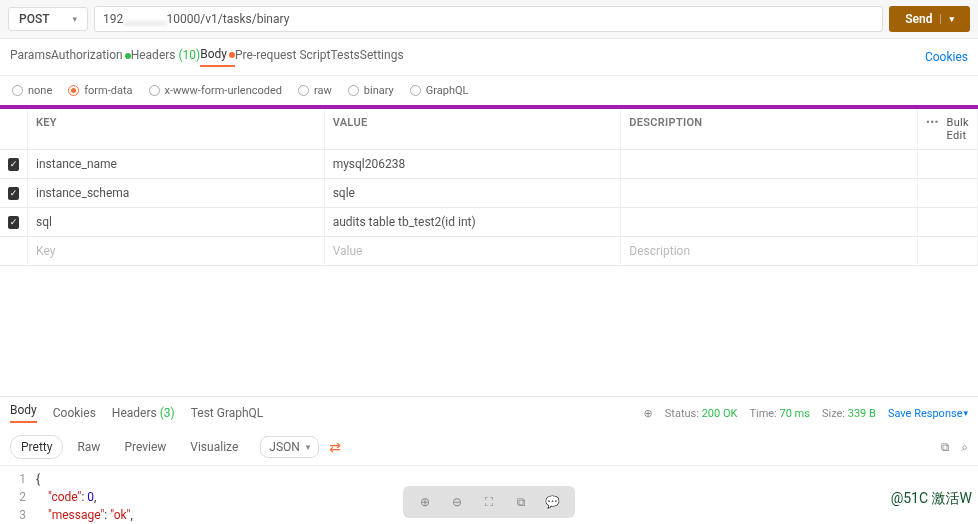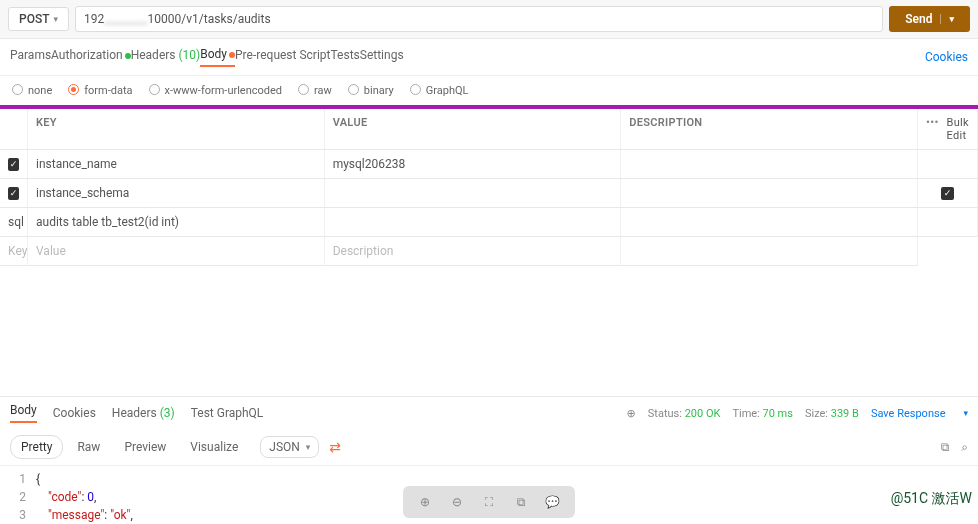--- a/index.html
+++ b/index.html
@@ -1,48 +1,48 @@
 <!DOCTYPE html>
 <html><head>
 <meta charset="utf-8">
 <style>
 *{box-sizing:border-box;margin:0;padding:0;font-family:-apple-system,BlinkMacSystemFont,"Segoe UI",Roboto,sans-serif}
 body{font-size:12px;color:#333;background:#fff}
 .topbar{display:flex;align-items:center;padding:6px 8px;gap:6px;background:#f7f7f7;border-bottom:1px solid #e8e8e8}
-.method-sel{display:flex;align-items:center;padding:4px 10px;background:#fff;border:1px solid #ddd;border-radius:3px;gap:4px;color:#444;font-weight:500;cursor:pointer}
+.method-sel{display:flex;align-items:center;padding:4px 10px;background:#fff;border:1px solid #ddd;border-radius:3px;gap:23px;color:#444;font-weight:500;cursor:pointer}
 .url-input{flex:1;padding:5px 8px;background:#fff;border:1px solid #ddd;border-radius:3px;color:#555}
 .url-input span.blur{filter:blur(2px);opacity:.6}
 .send-btn{display:flex;align-items:center;background:#a16207;color:#fff;padding:6px 16px;border-radius:3px;font-weight:600;gap:8px;cursor:pointer}
 .send-btn .arr{border-left:1px solid rgba(255,255,255,.4);padding-left:8px}
 .tabs{display:flex;align-items:center;padding:8px 10px;color:#666;font-size:12px;border-bottom:1px solid #eee}
 .tabs .tab{cursor:pointer;padding-bottom:4px}
 .tabs .tab.active{color:#333;border-bottom:2px solid #ff6c37}
 .dot-g{display:inline-block;width:6px;height:6px;border-radius:50%;background:#2fbe4c;margin-left:2px}
 .dot-o{display:inline-block;width:6px;height:6px;border-radius:50%;background:#ff6c37;margin-left:2px}
 .count{color:#2fbe4c}
 .cookies-link{margin-left:auto;color:#097bed;cursor:pointer}
 .radio-row{display:flex;align-items:center;padding:8px 12px;gap:16px;color:#666;font-size:11px}
-.radio{display:flex;gap:5px;cursor:pointer}
+.radio{display:flex;align-items:center;gap:5px;cursor:pointer}
 .radio .c{width:11px;height:11px;border-radius:50%;border:1px solid #aaa;display:inline-block;position:relative}
 .radio.sel .c{border-color:#ff6c37}
 .radio.sel .c::after{content:"";position:absolute;inset:2px;border-radius:50%;background:#ff6c37}
 .grid{display:grid;grid-template-columns:28px 1fr 1fr 1fr 60px;border-top:4px solid #a21caf}
 .grid>div{padding:7px 8px;border-bottom:1px solid #e8e8e8;border-right:1px solid #f0f0f0;color:#555}
 .grid .hdr{color:#777;font-size:11px;font-weight:600;letter-spacing:.3px}
 .grid .chk{display:flex;align-items:center;justify-content:center}
 .chkbox{width:13px;height:13px;background:#333;border-radius:2px;display:flex;align-items:center;justify-content:center;color:#fff;font-size:9px}
 .grid .ph{color:#bbb}
 .dots{cursor:pointer;color:#888}
 .resp-sec{margin-top:130px;border-top:1px solid #e8e8e8}
 .resp-tabs{display:flex;align-items:center;padding:6px 10px;gap:16px;color:#666;font-size:12px}
 .resp-tabs .tab{cursor:pointer}
 .resp-tabs .tab.active{color:#333;border-bottom:2px solid #ff6c37;padding-bottom:4px}
 .resp-tabs .right{margin-left:auto;display:flex;align-items:center;gap:12px;color:#888;font-size:11px}
 .ok{color:#2fbe4c}
-.save-link{color:#097bed;cursor:pointer;display:flex;align-items:center;gap:18px}
+.save-link{color:#097bed;cursor:pointer;display:flex;align-items:center;gap:1px}
 .view-row{display:flex;align-items:center;padding:6px 10px;gap:4px;border-bottom:1px solid #eee}
 .view-row .vb{padding:4px 10px;color:#666;cursor:pointer;border-radius:11px}
 .view-row .vb.active{background:#fff;border:1px solid #ddd;color:#333}
 .view-row .sel{padding:3px 8px;border:1px solid #ddd;border-radius:8px;color:#666;margin-left:8px;display:flex;align-items:center;gap:6px}
 .view-row .wrap-ic{color:#ff6c37;margin-left:6px;cursor:pointer;font-size:14px}
 .view-row .ricons{margin-left:auto;display:flex;gap:12px;color:#888}
 .code{font-family:Consolas,Monaco,monospace;font-size:12px;padding:4px 0 20px;line-height:1.5}
 .code .ln{display:flex}
 .code .gut{width:36px;text-align:right;padding-right:10px;color:#999;user-select:none}
 .code .tx{white-space:pre}
@@ -55,21 +55,21 @@
 </style>
 </head>
 <body>
 
 <div class="topbar">
   <div class="method-sel">
     <span>POST</span>
     <span style="font-size:9px;color:#888">▾</span>
   </div>
   <div class="url-input">
-    <span>192</span><span class="blur">________</span><span>10000/v1/tasks/audits</span>
+    <span>192</span><span class="blur">________</span><span>10000/v1/tasks/binary</span>
   </div>
   <div class="send-btn">
     <span>Send</span>
     <span class="arr" style="font-size:9px">▾</span>
   </div>
 </div>
 
 <div class="tabs">
   <span class="tab">Params</span>
   <span class="tab"><span>Authorization</span><span class="dot-g"></span></span>
@@ -123,20 +123,21 @@
     </div>
   <div>instance_name</div>
   <div>mysql206238</div>
   <div></div>
   <div></div>
 
   <div class="chk">
       <span class="chkbox">✓</span>
     </div>
   <div>instance_schema</div>
+  <div>sqle</div>
   <div></div>
   <div></div>
 
   <div class="chk">
       <span class="chkbox">✓</span>
     </div>
   <div>sql</div>
   <div>audits table tb_test2(id int)</div>
   <div></div>
   <div></div>

